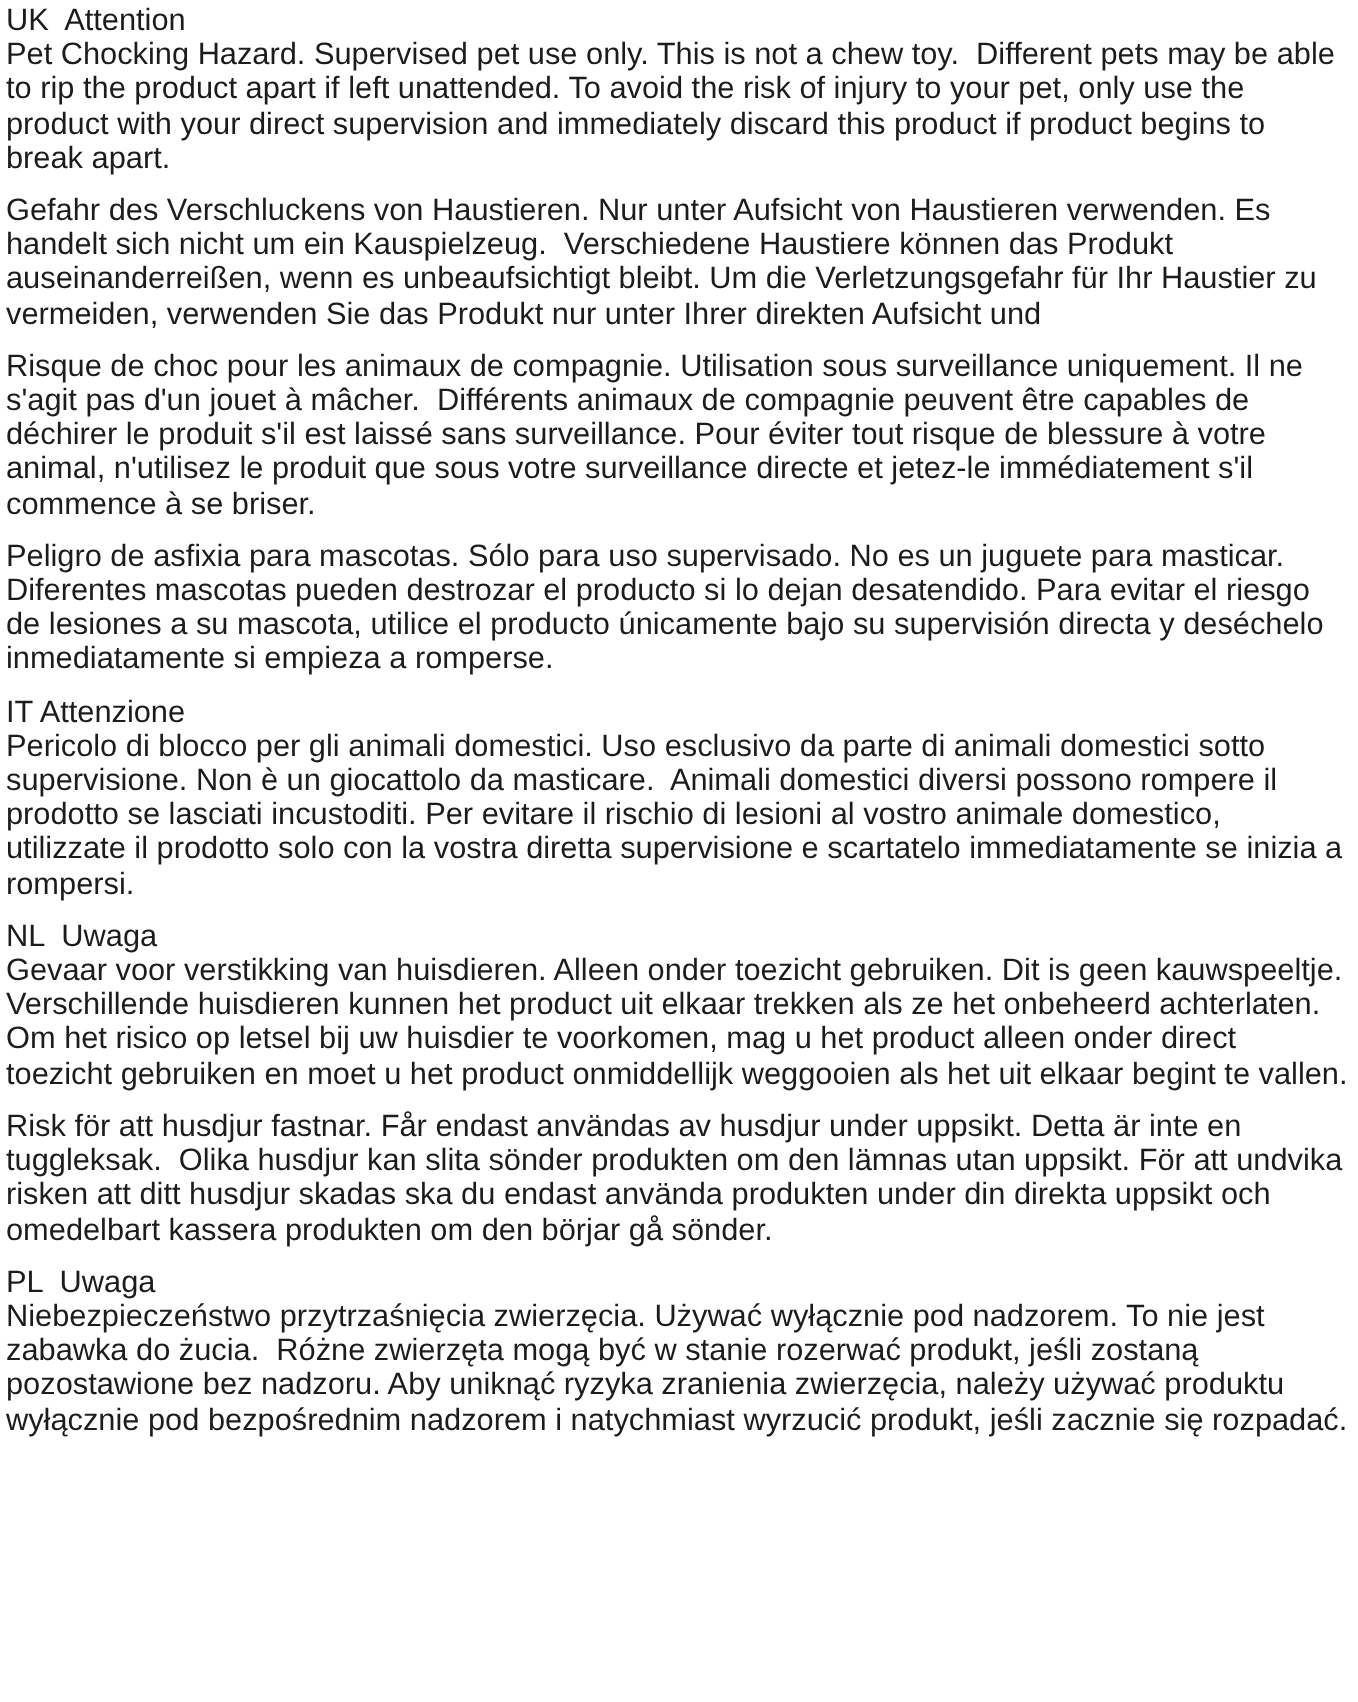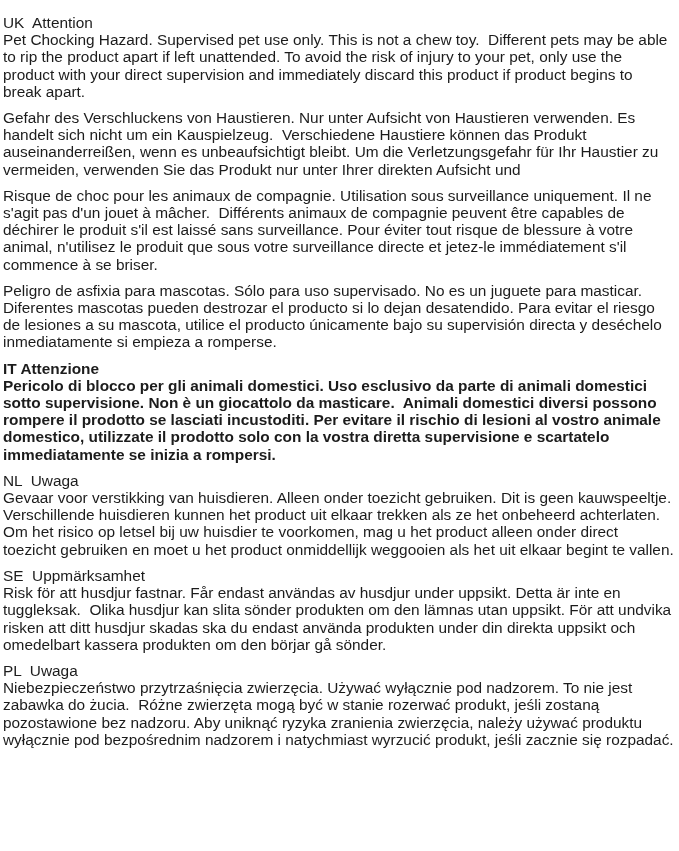--- a/index.html
+++ b/index.html
@@ -10,30 +10,29 @@
   body {
     width: 679px;
     min-height: 851px;
     font-family: "Liberation Sans", sans-serif;
     color: #1c1c1c;
     -webkit-font-smoothing: antialiased;
   }
   .page {
     box-sizing: border-box;
     width: 679px;
-    padding: 14px 5px 0 3px;
+    padding: 2px 5px 0 3px;
     font-size: 15.4px;
     line-height: 17.2px;
   }
   .warning-section {
     margin: 0 0 9px 0;
   }
   
   .warning-section.big-gap {
-    font-weight: bold;
   }
   .section-heading,
   .section-body {
     white-space: pre-wrap;       
     overflow-wrap: break-word;
   }
 </style>
 </head>
 <body>
 
@@ -60,21 +59,20 @@
     <div class="section-heading">IT Attenzione</div>
     <div class="section-body">Pericolo di blocco per gli animali domestici. Uso esclusivo da parte di animali domestici sotto supervisione. Non è un giocattolo da masticare.  Animali domestici diversi possono rompere il prodotto se lasciati incustoditi. Per evitare il rischio di lesioni al vostro animale domestico, utilizzate il prodotto solo con la vostra diretta supervisione e scartatelo immediatamente se inizia a rompersi.</div>
   </div>
 
   <div class="warning-section">
     <div class="section-heading">NL  Uwaga</div>
     <div class="section-body">Gevaar voor verstikking van huisdieren. Alleen onder toezicht gebruiken. Dit is geen kauwspeeltje.  Verschillende huisdieren kunnen het product uit elkaar trekken als ze het onbeheerd achterlaten. Om het risico op letsel bij uw huisdier te voorkomen, mag u het product alleen onder direct toezicht gebruiken en moet u het product onmiddellijk weggooien als het uit elkaar begint te vallen.</div>
   </div>
 
   <div class="warning-section">
-    <div class="section-heading">SE  Uppmärksamhet</div>
     <div class="section-body">Risk för att husdjur fastnar. Får endast användas av husdjur under uppsikt. Detta är inte en tuggleksak.  Olika husdjur kan slita sönder produkten om den lämnas utan uppsikt. För att undvika risken att ditt husdjur skadas ska du endast använda produkten under din direkta uppsikt och omedelbart kassera produkten om den börjar gå sönder.</div>
   </div>
 
   <div class="warning-section">
     <div class="section-heading">PL  Uwaga</div>
     <div class="section-body">Niebezpieczeństwo przytrzaśnięcia zwierzęcia. Używać wyłącznie pod nadzorem. To nie jest zabawka do żucia.  Różne zwierzęta mogą być w stanie rozerwać produkt, jeśli zostaną pozostawione bez nadzoru. Aby uniknąć ryzyka zranienia zwierzęcia, należy używać produktu wyłącznie pod bezpośrednim nadzorem i natychmiast wyrzucić produkt, jeśli zacznie się rozpadać.</div>
   </div>
 
 </div>
 

